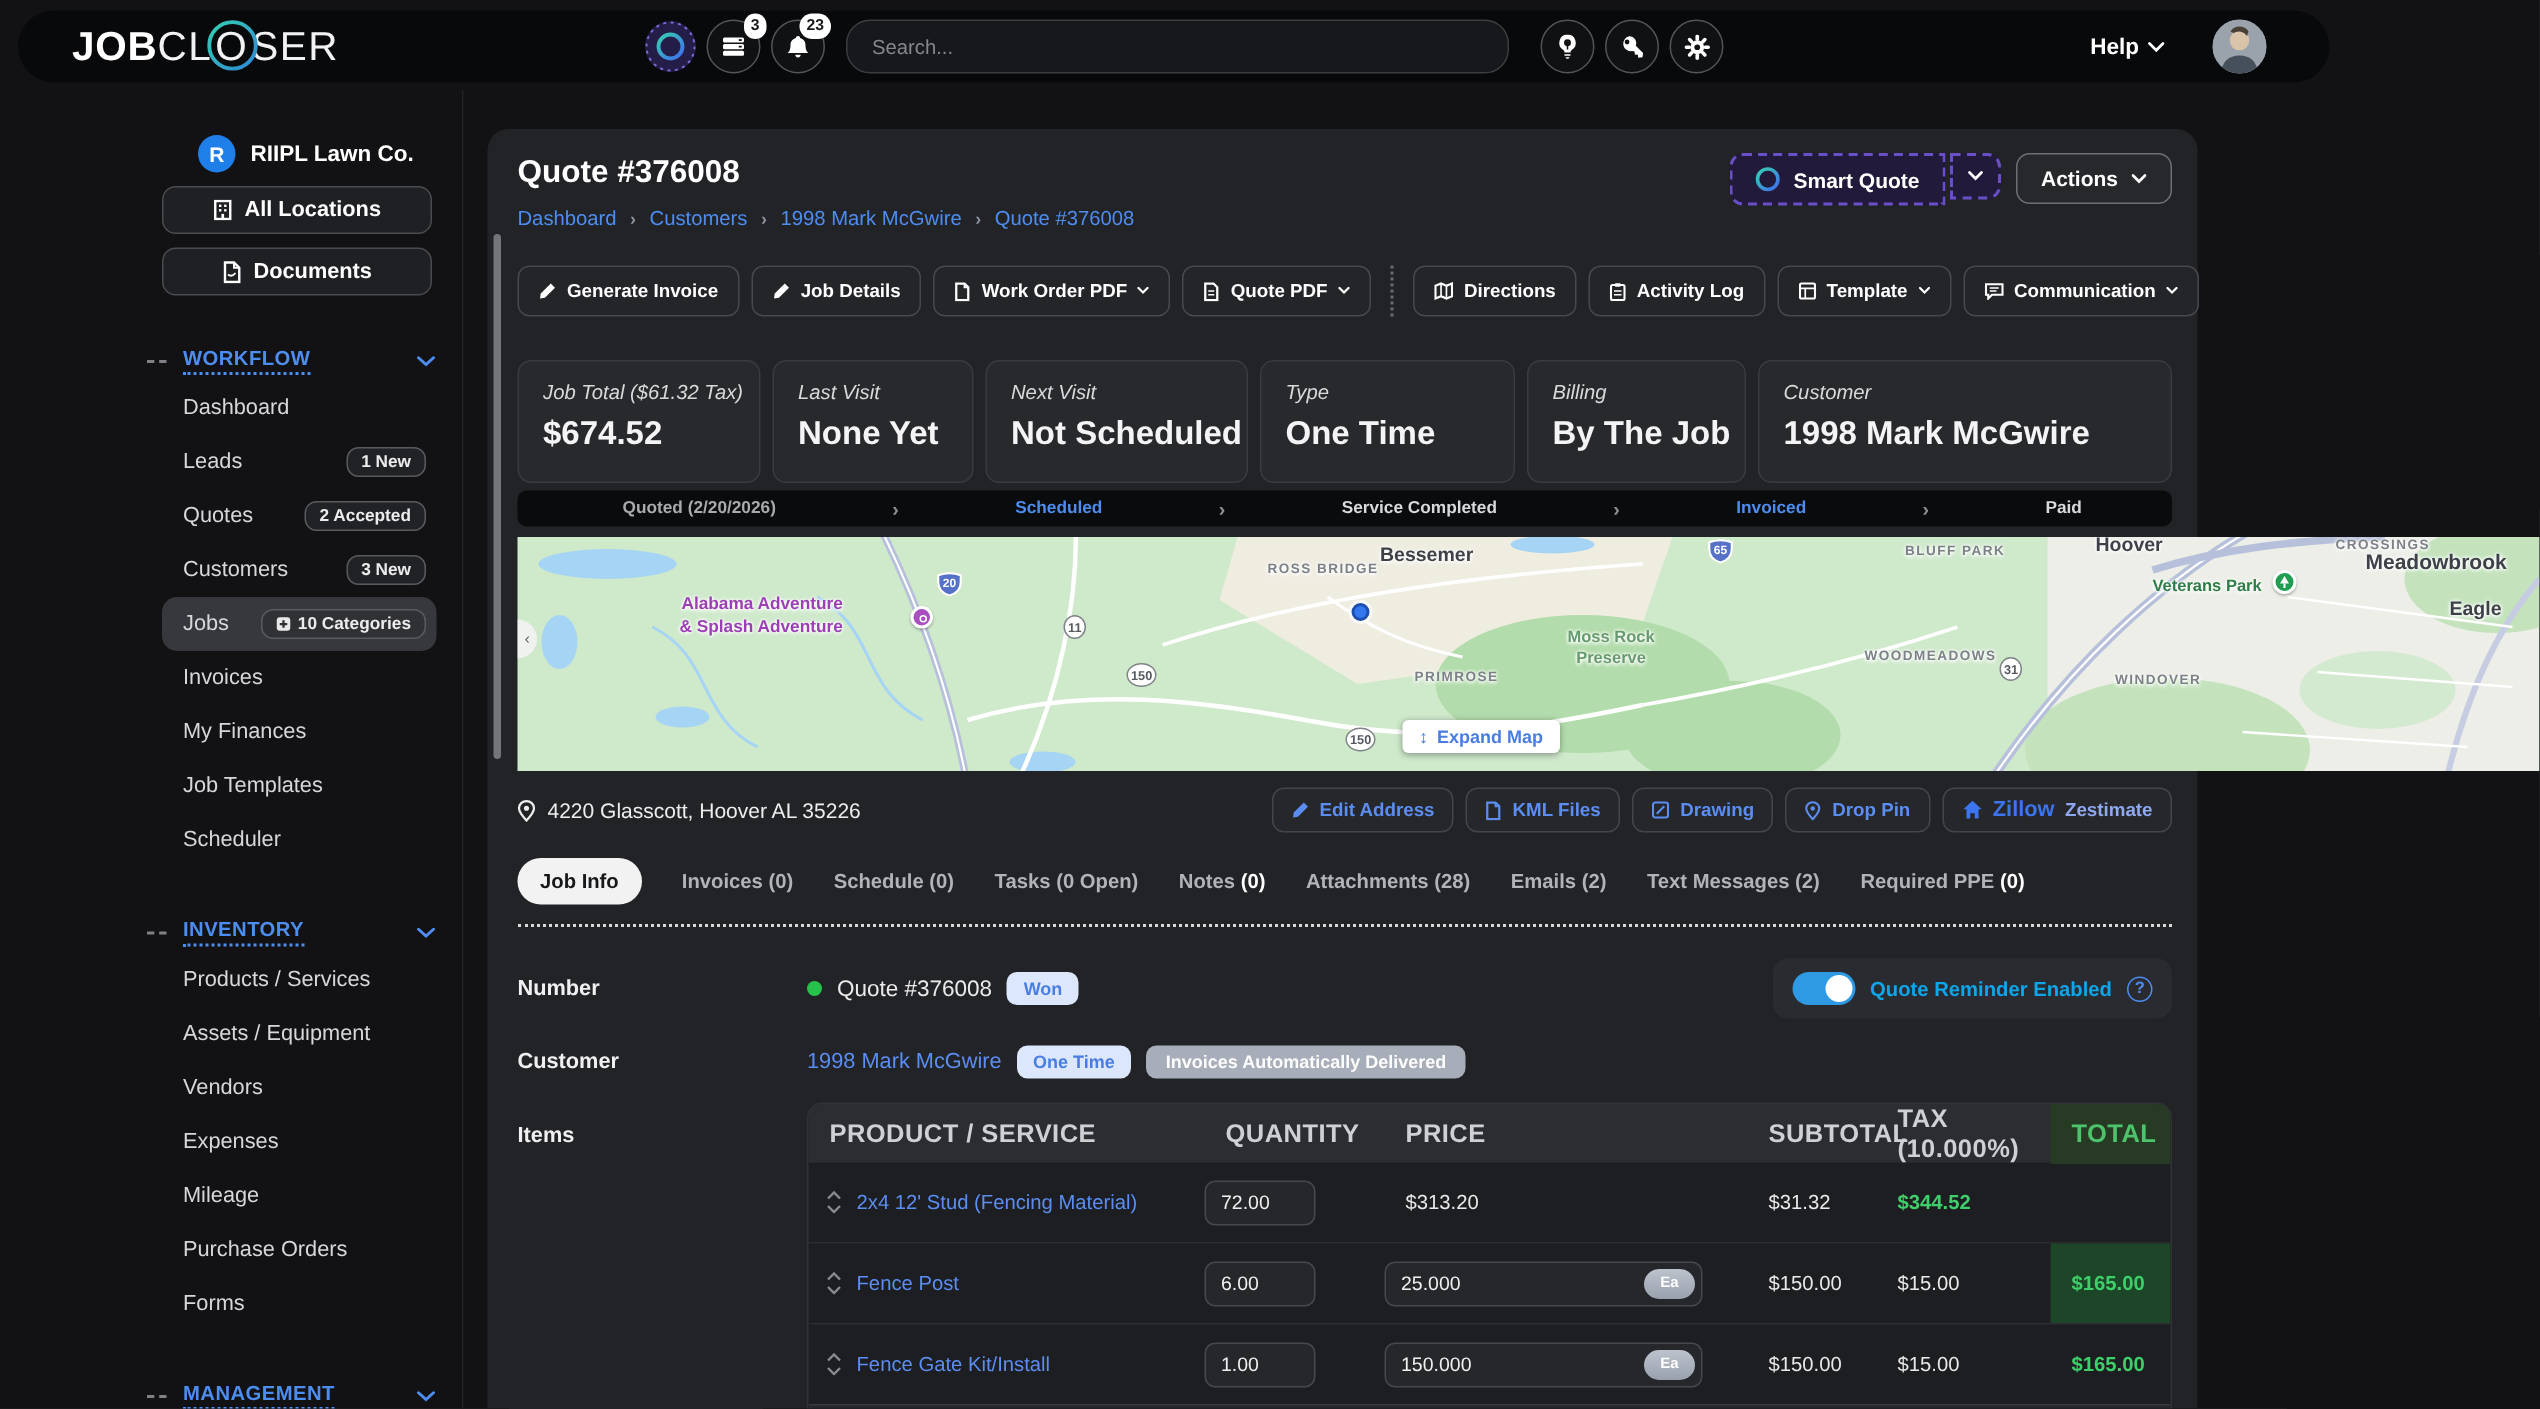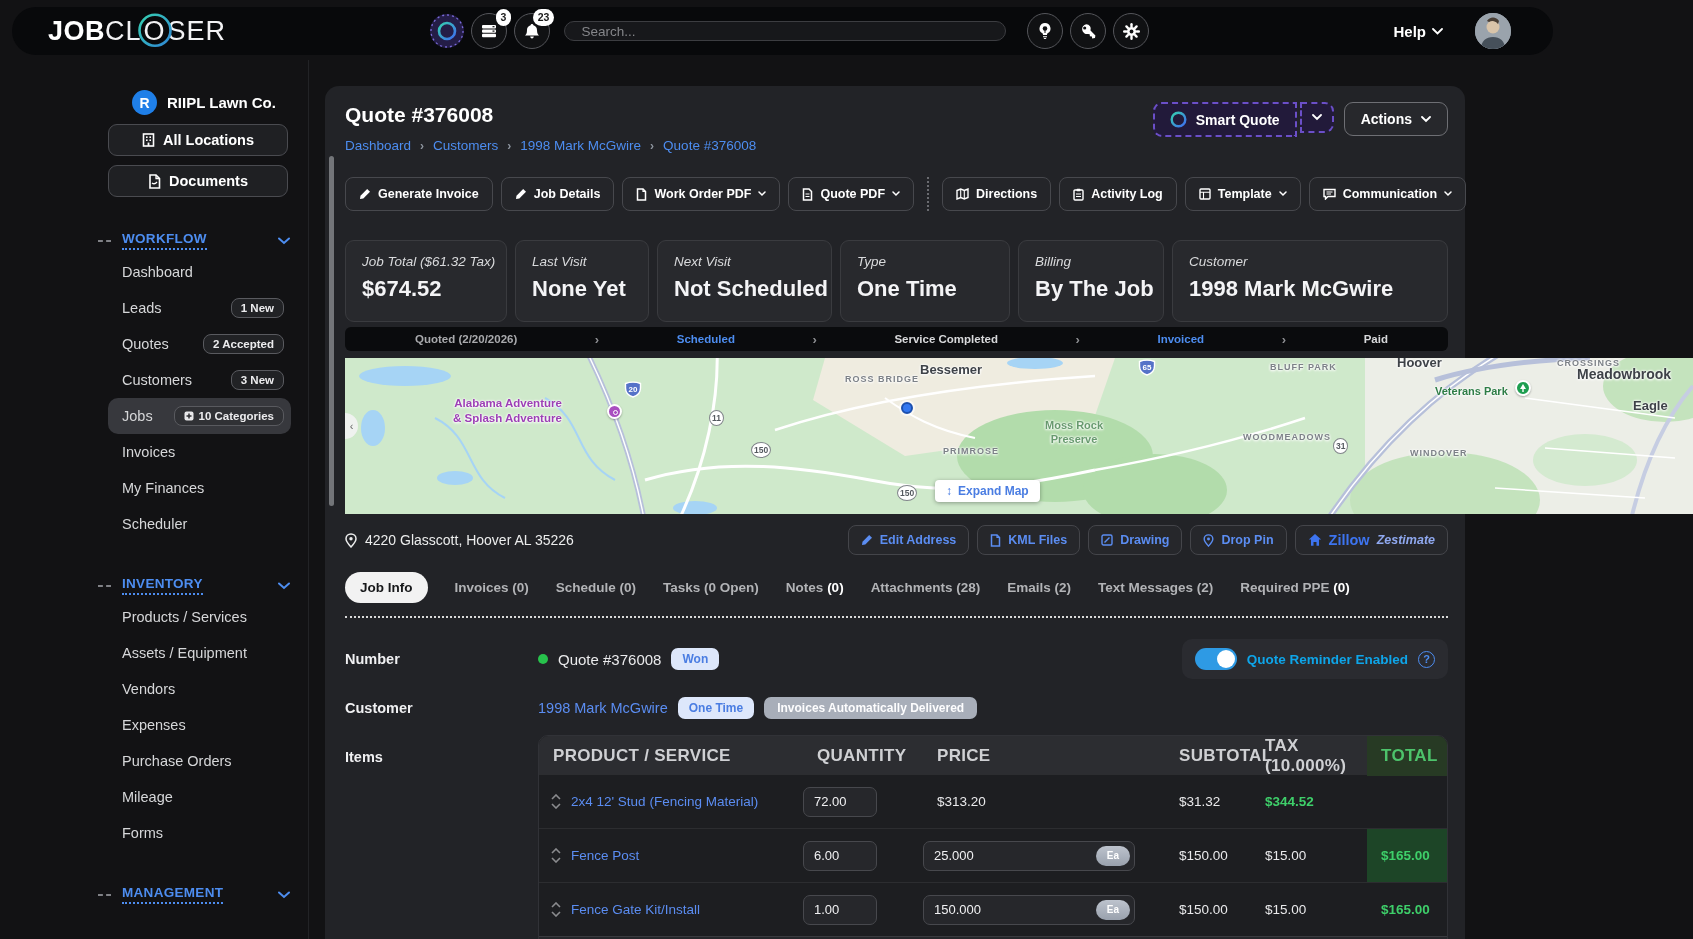--- a/index.html
+++ b/index.html
@@ -26,21 +26,21 @@
   .nav-iconbtn {
     width:36px; height:36px; border-radius:50%; border:1px solid #54555a; background:#101113;
     display:flex; align-items:center; justify-content:center; position:relative; margin-left:7px; cursor:pointer;
   }
   .nav-iconbtn.plain-purple { border:none; background:transparent; }
   .nav-badge {
     position:absolute; top:-5px; right:-5px; background:#fff; color:#1a1a1a;
     font-size:10.5px; font-weight:bold; border-radius:10px; padding:3px 5px; min-width:9px; text-align:center; line-height:1;
   }
   .search-box {
-    width:442px; height:20px; border-radius:16px; background:#17181b; border:1px solid #3c3d41;
+    width:442px; height:36px; border-radius:16px; background:#17181b; border:1px solid #3c3d41;
     color:#c9cacd; padding:0 16px; font-size:13.5px; margin:0 14px; outline:none;
     font-family:"Liberation Sans", sans-serif;
   }
   .search-box::placeholder { color:#85868a; }
   .help { display:flex; align-items:center; gap:6px; color:#fff; font-weight:bold; font-size:15px; cursor:pointer; }
   .avatar { width:36px; height:36px; border-radius:50%; overflow:hidden; margin:0 42px 0 32px; cursor:pointer; background:#8f98a2; }
 
   
   .sidebar { position:absolute; left:0; top:60px; width:309px; bottom:0; border-right:1px solid #222326; }
   .company { display:flex; align-items:center; gap:10px; margin:30px 0 4px 132px; }
@@ -155,21 +155,21 @@
   
   .addr { display:flex; align-items:center; margin-top:4px; height:44px; }
   .addr-text { margin-left:8px; font-size:14px; color:#eceded; }
   .addr-btns { margin-left:auto; display:flex; gap:8px; }
   .addr-btn {
     height:30px; border:1px solid #44454a; background:#26272b; color:#5b8df2;
     font-weight:bold; font-size:12.5px; border-radius:8px; padding:0 12px;
     display:flex; gap:7px; align-items:center; cursor:pointer; white-space:nowrap;
   }
   .z-brand { font-size:14.5px; font-weight:bold; color:#3d74f0; }
-  .z-sub { color:#8fa8ef; font-weight:bold; font-size:12.5px;font-style:italic; }
+  .z-sub { color:#8fa8ef; font-weight:bold; font-size:12.5px; }
 
   
   .tabs { display:flex; align-items:center; gap:27px; margin-top:10px; }
   .tab { color:#b2b3b6; font-weight:bold; font-size:13.5px; cursor:pointer; white-space:nowrap; }
   .tab.active { background:#f2f2f2; color:#17181a; border-radius:18px; padding:8px 15px; }
   .tab .cnt-strong { color:#fff; }
   .dotsep { border-top:2px dotted #d9d9d9; margin-top:13px; }
 
   
   .drow { display:flex; align-items:flex-start; }
@@ -381,20 +381,23 @@
           <span>10 Categories</span>
         </span>
       </li>
     <li>
         <span>Invoices</span>
       </li>
     <li>
         <span>My Finances</span>
       </li>
     <li>
+        <span>Job Templates</span>
+      </li>
+    <li>
         <span>Scheduler</span>
       </li>
   </ul>
 
   <div class="sec-head">
     <span class="dash"></span>
     <span class="st">INVENTORY</span>
     <svg class="chev" width="12" height="8" viewBox="0 0 12 8">
         <polyline points="1,1.5 6,6 11,1.5" fill="none" stroke="#4d8df0" stroke-width="2" stroke-linecap="round"></polyline>
       </svg>
@@ -406,24 +409,24 @@
     <li>
         <span>Assets / Equipment</span>
       </li>
     <li>
         <span>Vendors</span>
       </li>
     <li>
         <span>Expenses</span>
       </li>
     <li>
+        <span>Mileage</span>
+      </li>
+    <li>
         <span>Purchase Orders</span>
-      </li>
-    <li>
-        <span>Mileage</span>
       </li>
     <li>
         <span>Forms</span>
       </li>
   </ul>
 
   <div class="sec-head">
     <span class="dash"></span>
     <span class="st">MANAGEMENT</span>
     <svg class="chev" width="12" height="8" viewBox="0 0 12 8">

